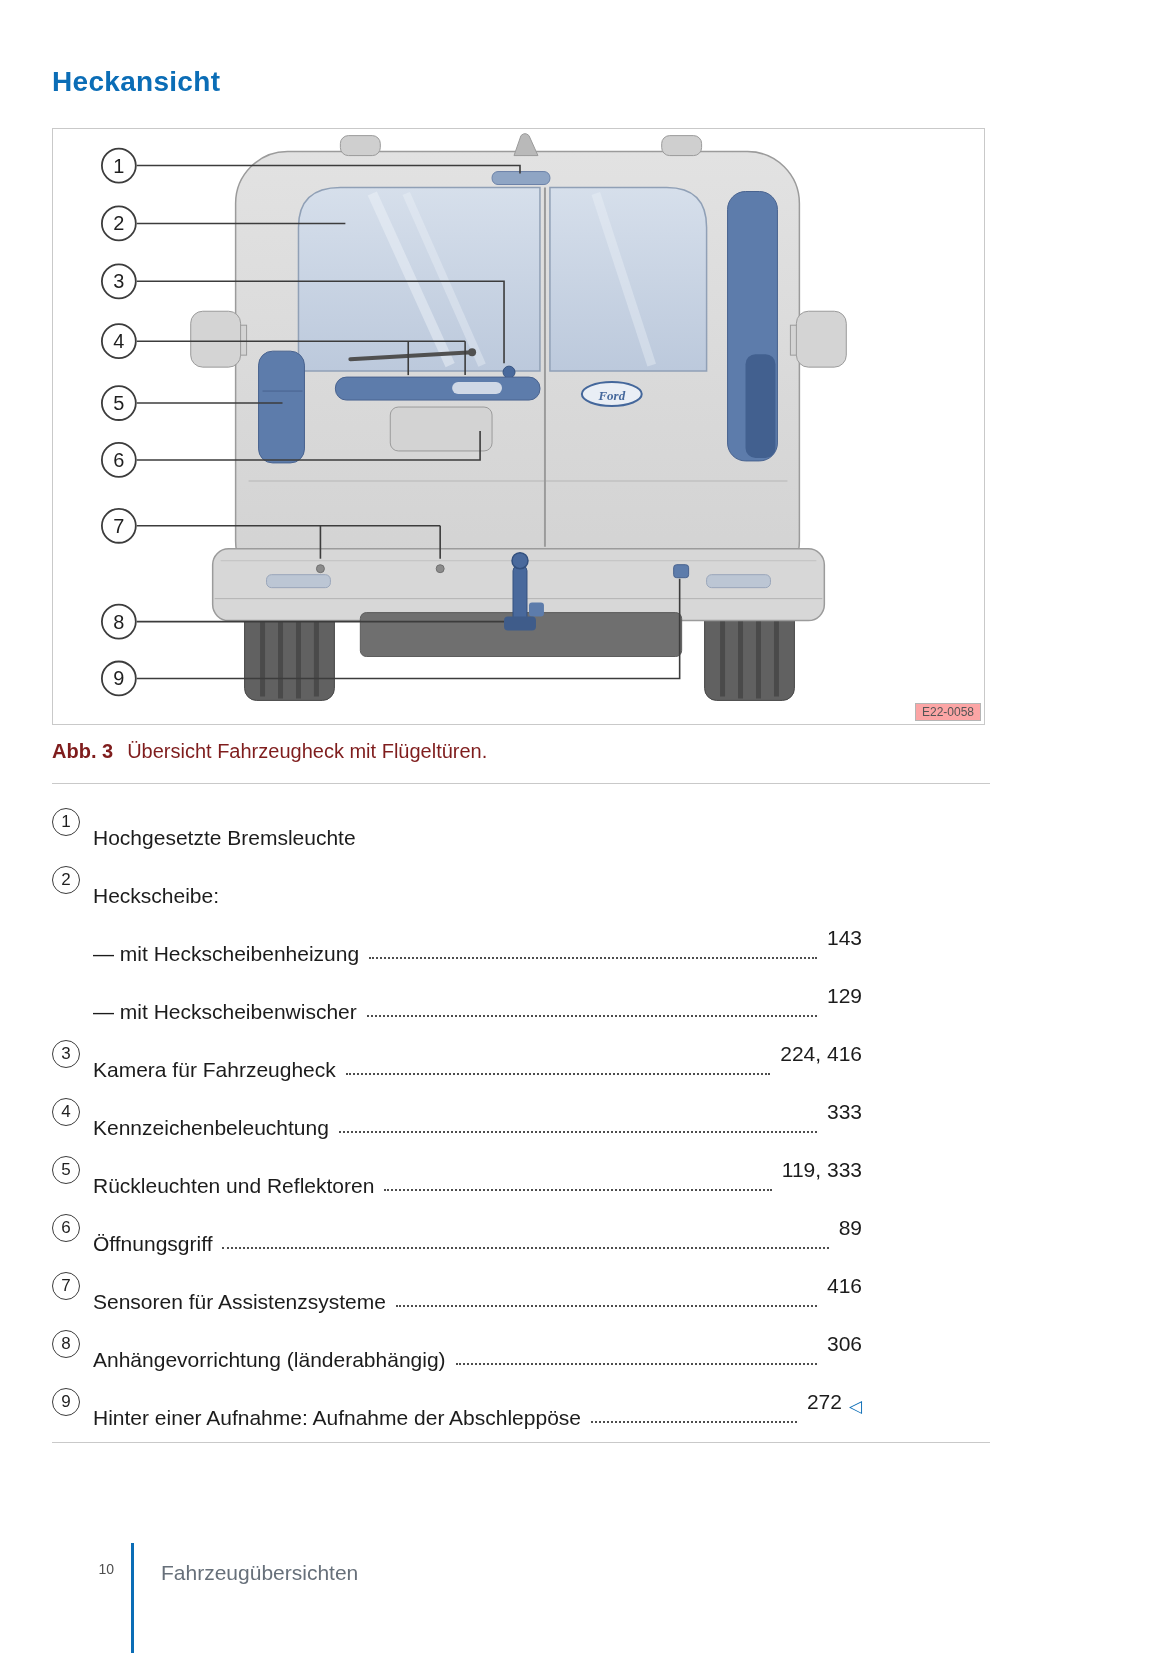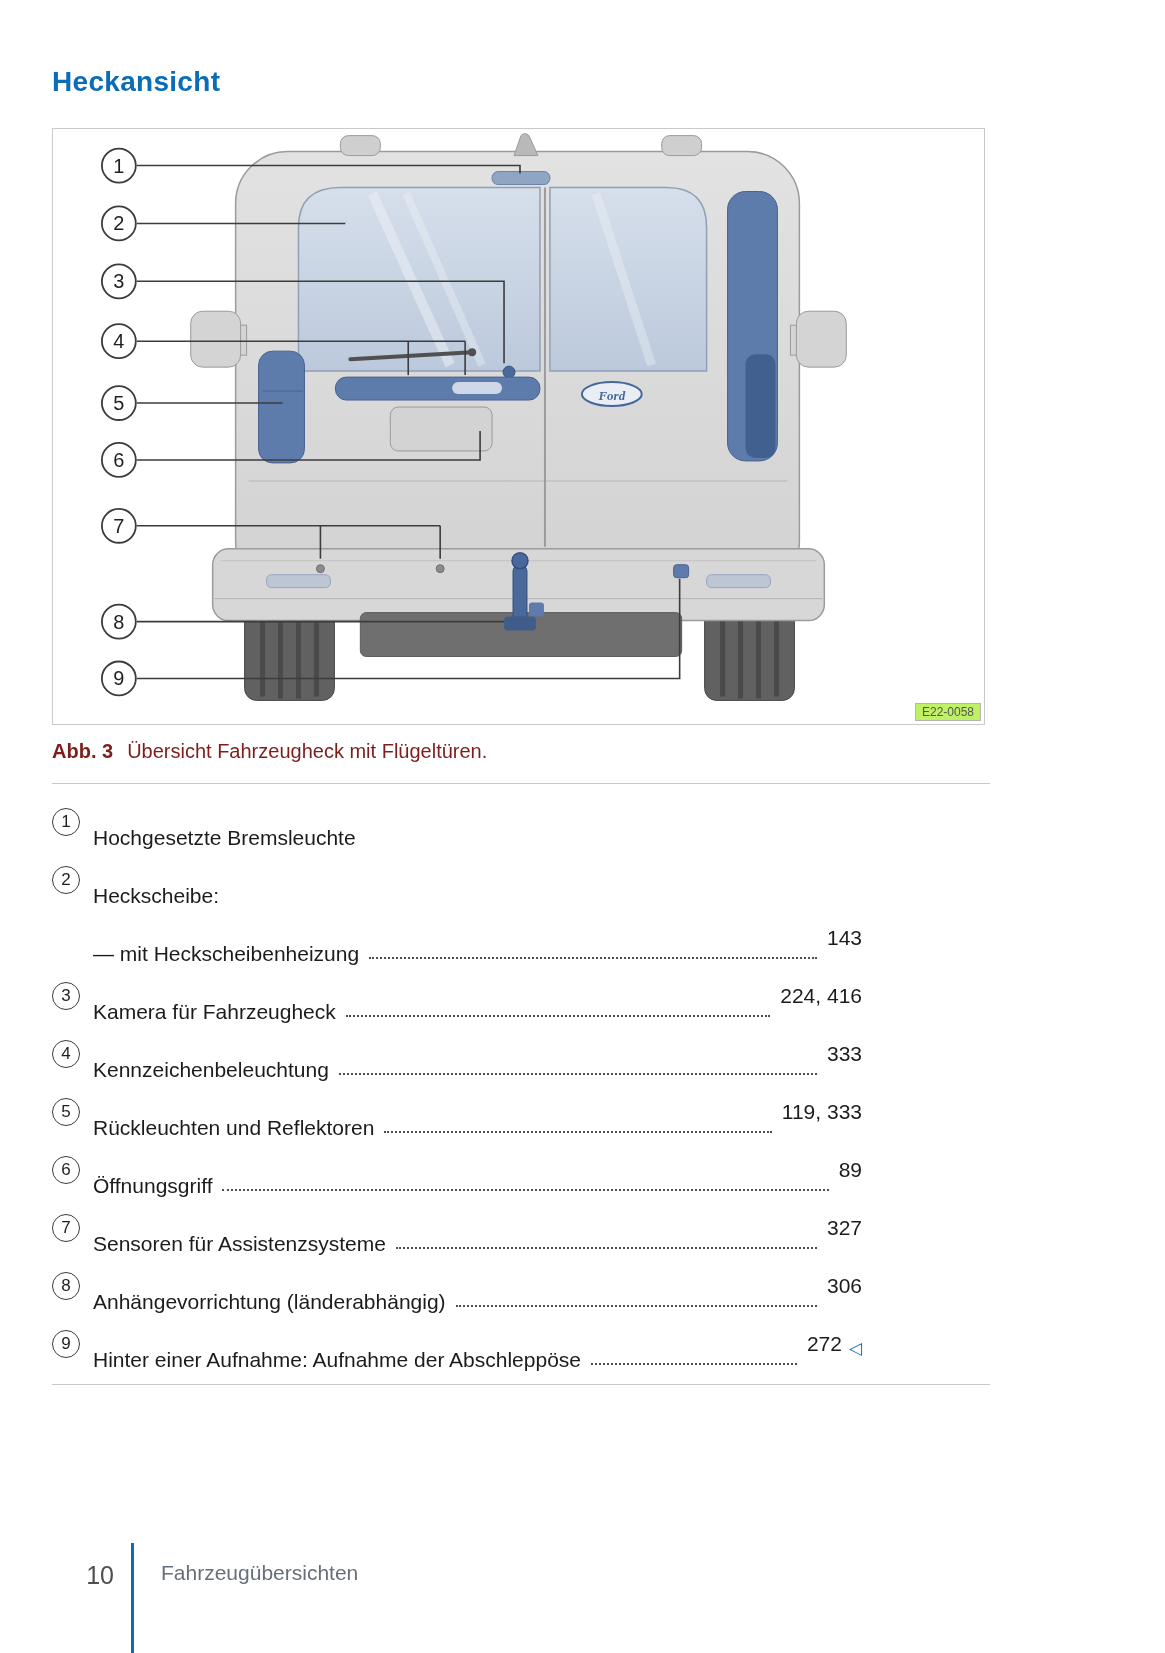--- a/index.html
+++ b/index.html
@@ -29,21 +29,21 @@
   }
   .figurebox svg { display: block; width: 100%; height: 100%; }
   .figcode {
     position: absolute;
     right: 3px;
     bottom: 3px;
     font-size: 12px;
     color: #555;
     border: 1px solid #b5b5b5;
     padding: 1px 6px;
-    background: #bef264;
+    background: #fca5a5;
   }
   .caption {
     margin: 15px 0 20px 0;
     font-size: 20px;
     color: #7f1d1d;
   }
   .caption b { font-weight: 700; margin-right: 14px; }
   .rule { border-top: 1px solid #c9c9c9; height: 0; }
   .legend {
     padding: 10px 128px 12px 0;
@@ -93,21 +93,21 @@
     left: 52px;
     top: 1543px;
     height: 110px;
     display: flex;
     align-items: stretch;
   }
   .footer .pno {
     width: 62px;
     text-align: right;
     padding-top: 18px;
-    font-size: 25px;
+    font-size: 14px;
     color: #4f4f4f;
     margin-right: 17px;
   }
   .footer .bar {
     width: 3px;
     background: #0b6db6;
     height: 110px;
   }
   .footer .section {
     margin-left: 27px;
@@ -272,20 +272,26 @@
       <span class="lnum">2</span>
       <span class="llabel">Heckscheibe:</span>
 
     </div>
     <div class="lrow sub">
       <span class="lnum"></span>
       <span class="llabel">— mit Heckscheibenheizung</span>
       <span class="ldots"></span>
       <span class="lpages">143</span>
     </div>
+    <div class="lrow sub">
+      <span class="lnum"></span>
+      <span class="llabel">— mit Heckscheibenwischer</span>
+      <span class="ldots"></span>
+      <span class="lpages">129</span>
+    </div>
     <div class="lrow">
       <span class="lnum">3</span>
       <span class="llabel">Kamera für Fahrzeugheck</span>
       <span class="ldots"></span>
       <span class="lpages">224, 416</span>
     </div>
     <div class="lrow">
       <span class="lnum">4</span>
       <span class="llabel">Kennzeichenbeleuchtung</span>
       <span class="ldots"></span>
@@ -300,21 +306,21 @@
     <div class="lrow">
       <span class="lnum">6</span>
       <span class="llabel">Öffnungsgriff</span>
       <span class="ldots"></span>
       <span class="lpages">89</span>
     </div>
     <div class="lrow">
       <span class="lnum">7</span>
       <span class="llabel">Sensoren für Assistenzsysteme</span>
       <span class="ldots"></span>
-      <span class="lpages">327</span>
+      <span class="lpages">416</span>
     </div>
     <div class="lrow">
       <span class="lnum">8</span>
       <span class="llabel">Anhängevorrichtung (länderabhängig)</span>
       <span class="ldots"></span>
       <span class="lpages">306</span>
     </div>
     <div class="lrow">
       <span class="lnum">9</span>
       <span class="llabel">Hinter einer Aufnahme: Aufnahme der Abschleppöse</span>

